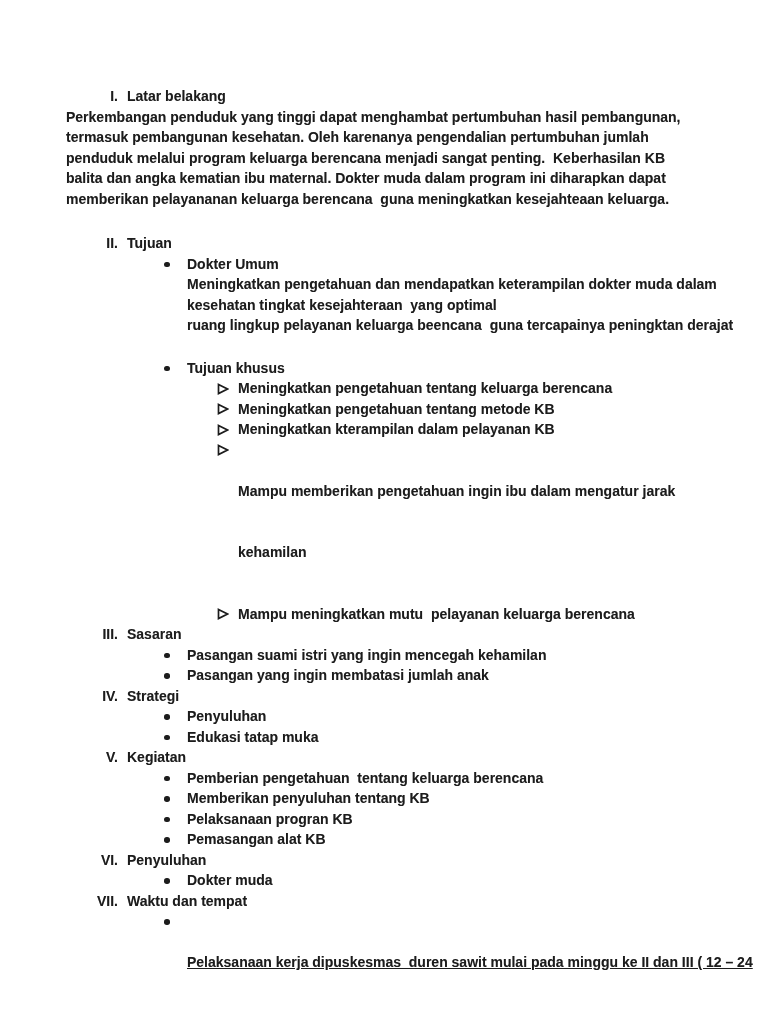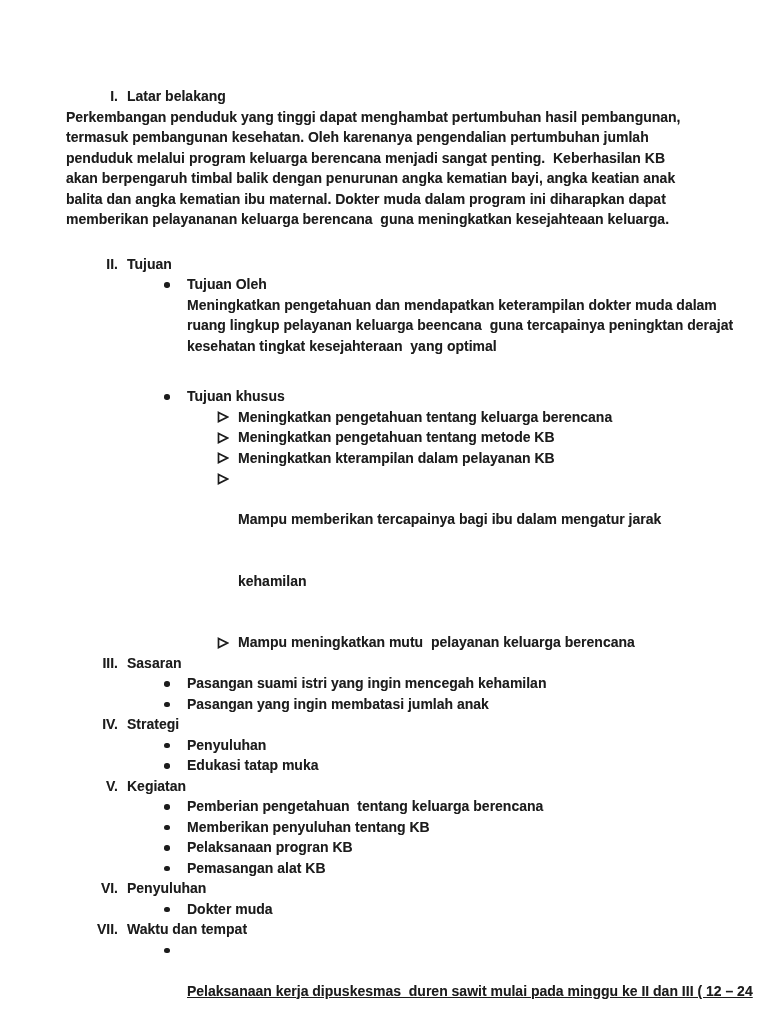--- a/index.html
+++ b/index.html
@@ -47,59 +47,58 @@
   }
   .b1 .b1-body { white-space: pre; }
 
   
   .b2 { display: flex; margin-left: 217px; }
   .b2 .marker { flex: 0 0 21px; position: relative; }
   .b2 .marker svg { position: absolute; left: 0; top: 4.5px; }
   .b2 .b2-body { white-space: pre; }
 
   .gap-before-sec2 { margin-top: 24px; }
-  .gap-before-khusus { margin-top: 30px; text-align: center; }
+  .gap-before-khusus { margin-top: 22px; text-align: center; }
 </style>
 </head>
 <body>
 
 <div class="page">
   <div class="doc">
 
     <div class="section">
       <div class="sec-head">
         <span class="num">I.</span>
         <span class="sec-title">Latar belakang</span>
       </div>
       <div class="para">
         <div class="line">Perkembangan penduduk yang tinggi dapat menghambat pertumbuhan hasil pembangunan,</div>
         <div class="line">termasuk pembangunan kesehatan. Oleh karenanya pengendalian pertumbuhan jumlah</div>
         <div class="line">penduduk melalui program keluarga berencana menjadi sangat penting.  Keberhasilan KB</div>
-        <div class="line">akan berpengaruh timbal balik dengan penurunan angka kematian bayi, angka keatian anak</div>
         <div class="line">balita dan angka kematian ibu maternal. Dokter muda dalam program ini diharapkan dapat</div>
         <div class="line">memberikan pelayananan keluarga berencana  guna meningkatkan kesejahteaan keluarga.</div>
       </div>
     </div>
 
     <div class="section gap-before-sec2">
       <div class="sec-head">
         <span class="num">II.</span>
         <span class="sec-title">Tujuan</span>
       </div>
 
       <div class="b1">
         <span class="marker">
             <span class="dot"></span>
           </span>
-        <span class="b1-body">Tujuan Oleh</span>
+        <span class="b1-body">Dokter Umum</span>
       </div>
       <div class="para" style="margin-left:187px;">
         <div class="line">Meningkatkan pengetahuan dan mendapatkan keterampilan dokter muda dalam</div>
+        <div class="line">kesehatan tingkat kesejahteraan  yang optimal</div>
         <div class="line">ruang lingkup pelayanan keluarga beencana  guna tercapainya peningktan derajat</div>
-        <div class="line">kesehatan tingkat kesejahteraan  yang optimal</div>
       </div>
 
       <div class="b1 gap-before-khusus">
         <span class="marker">
             <span class="dot"></span>
           </span>
         <span class="b1-body">Tujuan khusus</span>
       </div>
 
       <div class="b2">
@@ -126,21 +125,21 @@
           </span>
         <span class="b2-body">Meningkatkan kterampilan dalam pelayanan KB</span>
       </div>
       <div class="b2">
         <span class="marker">
             <svg width="12" height="12" viewBox="0 0 12 12">
               <path d="M1.5 1.5 L10.5 6 L1.5 10.5 Z" fill="none" stroke="#1c1c1c" stroke-width="1.7"></path>
             </svg>
           </span>
         <span class="b2-body">
-          <span class="line" style="display:block;">Mampu memberikan tercapainya bagi ibu dalam mengatur jarak</span>
+          <span class="line" style="display:block;">Mampu memberikan pengetahuan ingin ibu dalam mengatur jarak</span>
           <span class="line" style="display:block;">kehamilan</span>
         </span>
       </div>
       <div class="b2">
         <span class="marker">
             <svg width="12" height="12" viewBox="0 0 12 12">
               <path d="M1.5 1.5 L10.5 6 L1.5 10.5 Z" fill="none" stroke="#1c1c1c" stroke-width="1.7"></path>
             </svg>
           </span>
         <span class="b2-body">Mampu meningkatkan mutu  pelayanan keluarga berencana</span>

